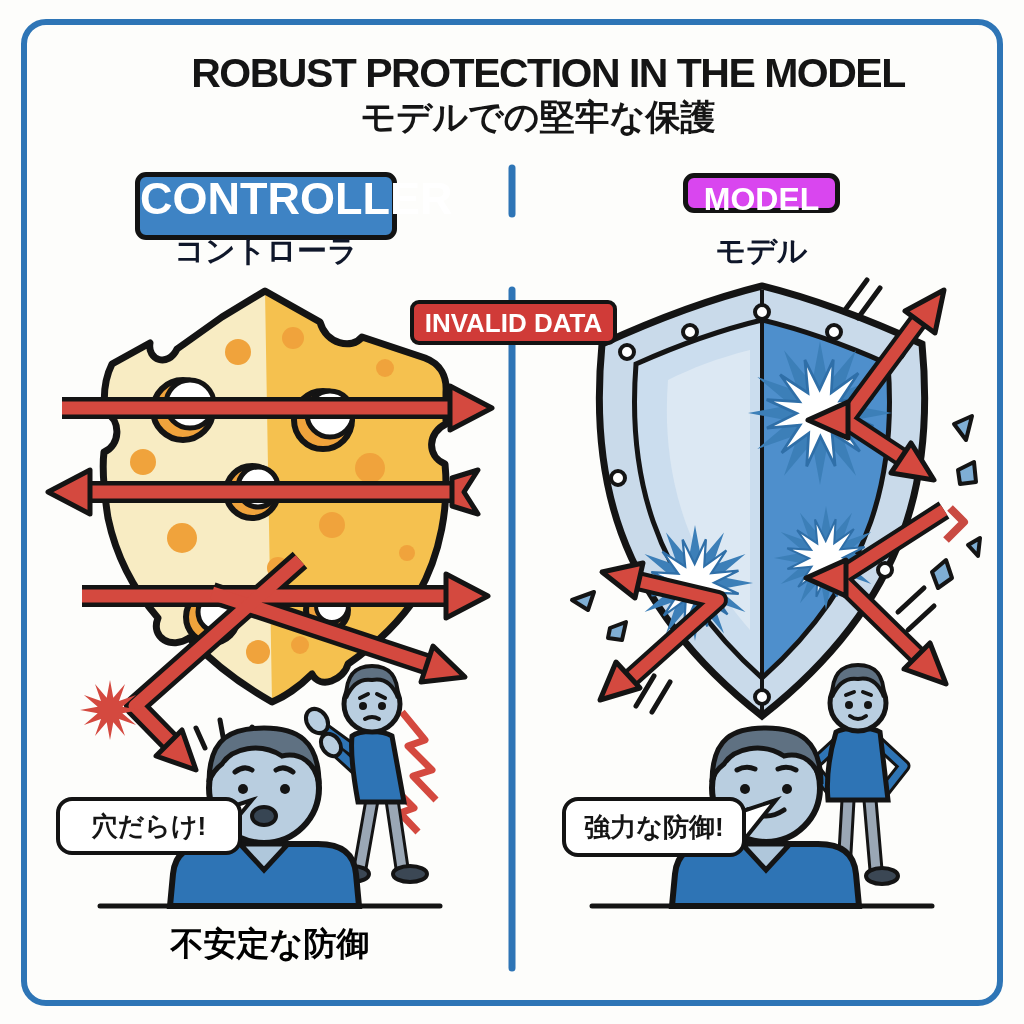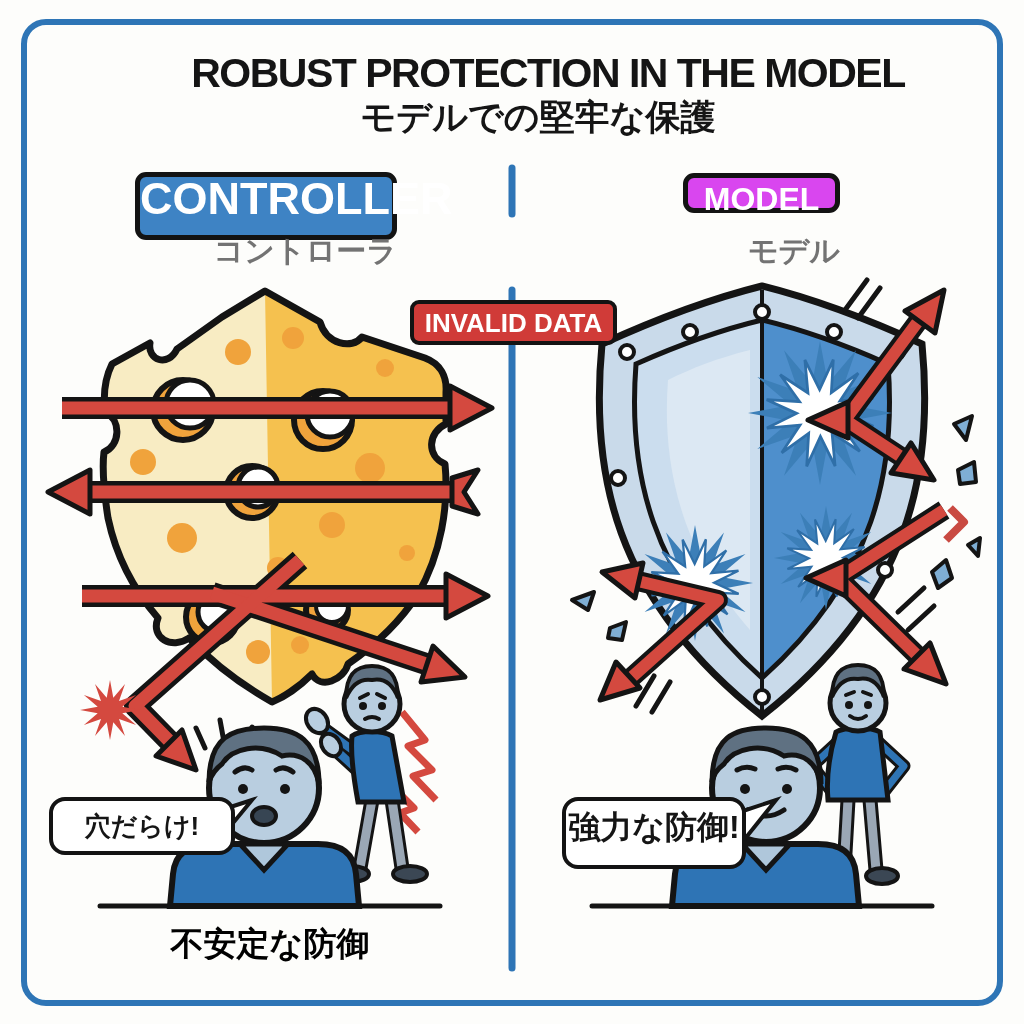--- a/index.html
+++ b/index.html
@@ -11,28 +11,28 @@
   .title-jp{left:0;top:94px;width:1024px;text-align:center;font-size:35px;
             font-weight:bold;color:#151515;padding-left:26px;}
   .badge{box-sizing:border-box;border:5px solid #131313;border-radius:11px;
          color:#fff;font-weight:bold;text-align:center;}
   .badge-controller{left:135px;top:172px;width:262px;height:68px;background:#3E83C4;
          font-size:45px;line-height:44px;}
   .badge-model{left:683px;top:173px;width:157px;height:40px;background:#d946ef;
          font-size:32px;line-height:42px;}
   .badge-invalid{left:410px;top:272px;width:207px;height:45px;background:#D03B38;
          border-width:4px;border-radius:9px;font-size:26px;line-height:38px;margin-top:28px;}
-  .jp-label{font-weight:bold;color:#737373;text-align:right;}
+  .jp-label{font-weight:bold;color:#0f172a;text-align:center;}
   .jp-controller{left:135px;top:231px;width:262px;font-size:30px;}
   .jp-model{left:683px;top:231px;width:157px;font-size:30px;}
   .jp-invalid{left:410px;top:323px;width:207px;font-size:27px;}
   .bubble{box-sizing:border-box;background:#fff;border:4px solid #131313;
           border-radius:16px;font-weight:bold;color:#151515;text-align:center;}
-  .bubble-left{left:49px;top:797px;width:186px;height:58px;font-size:26px;line-height:50px;}
-  .bubble-right{left:562px;top:797px;width:184px;height:72px;font-size:32px;line-height:52px;}
+  .bubble-left{left:56px;top:797px;width:186px;height:58px;font-size:26px;line-height:50px;}
+  .bubble-right{left:562px;top:797px;width:184px;height:60px;font-size:26px;line-height:52px;}
   .caption{font-weight:bold;color:#000000;text-align:center;font-size:33px;}
   .caption-left{left:100px;top:922px;width:340px;}
   .caption-right{left:600px;top:922px;width:340px;}
   svg{position:absolute;left:0;top:0;}
 </style>
 </head>
 <body>
 
 <div class="canvas">
 

